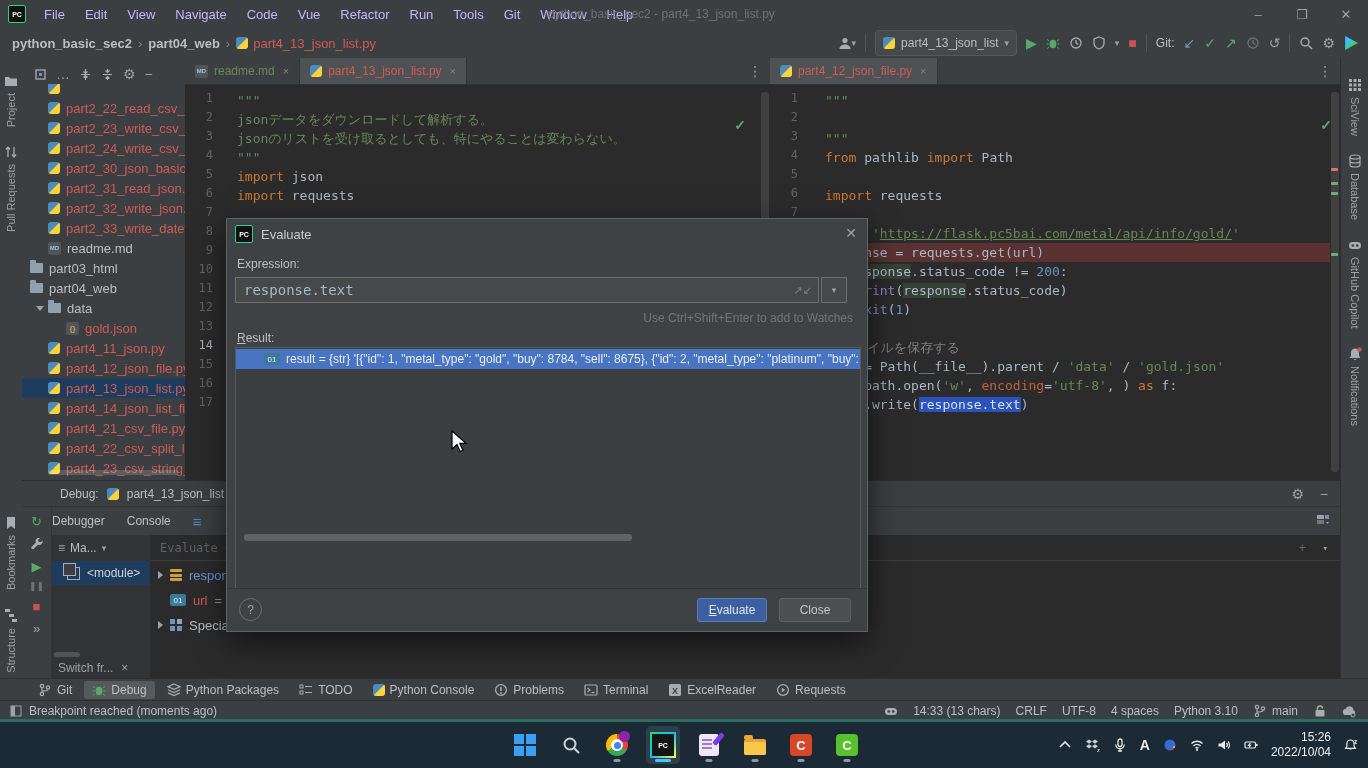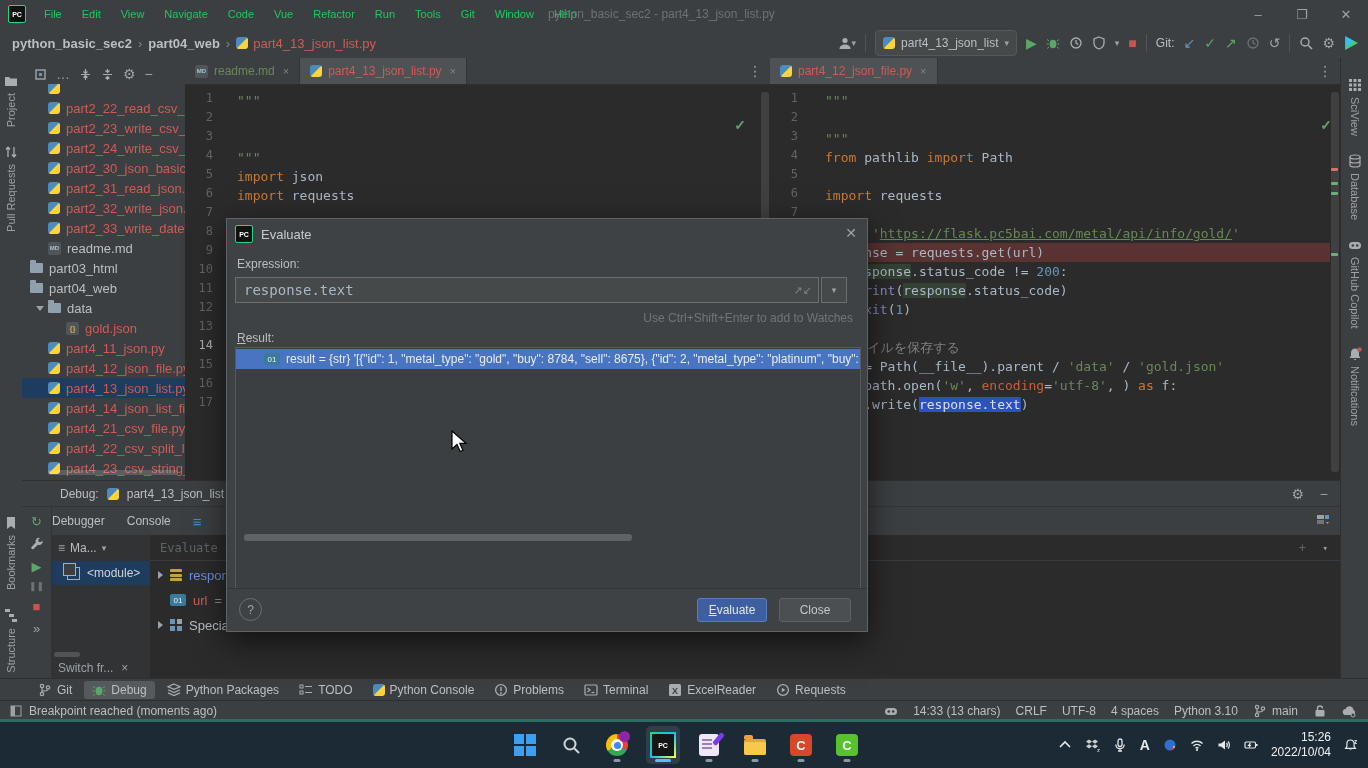--- a/index.html
+++ b/index.html
@@ -3,21 +3,21 @@
 <meta charset="utf-8">
 <style>
   html,body{margin:0;padding:0;background:#000;}
   #root{position:relative;width:1368px;height:768px;overflow:hidden;background:#2b2b2b;
         font-family:"Liberation Sans",sans-serif;color:#bbbfc3;font-size:12px;
         -webkit-font-smoothing:antialiased;}
   .abs{position:absolute;}
   
   .titlebar{left:0;top:0;width:1368px;height:28px;background:#3c3f41;display:flex;align-items:center;}
   .menus{display:flex;gap:4px;margin-left:10px;}
-  .menu-item{padding:3px 8px;color:#22c55e;font-size:11px;}
+  .menu-item{padding:3px 8px;color:#c4b5fd;font-size:13px;}
   .win-title{position:absolute;left:548px;top:7px;color:#6e7275;font-size:12px;}
   .win-controls{position:absolute;right:0;top:0;display:flex;}
   .win-btn{width:44px;height:28px;display:flex;align-items:center;justify-content:center;color:#9da2a6;font-size:13px;}
   .navbar{left:0;top:28px;width:1368px;height:30px;background:#3c3f41;border-bottom:1px solid #2d2f31;display:flex;align-items:center;}
   .crumbs{display:flex;align-items:center;gap:6px;margin-left:12px;font-size:13px;}
   .crumb{color:#bbbfc3;font-weight:bold;}
   .crumb-sep{color:#7f8486;}
   .crumb-last{color:#cf5b56;display:flex;align-items:center;gap:5px;}
   .nav-right{position:absolute;right:10px;top:28px;height:30px;display:flex;align-items:center;gap:9px;}
   .chip{display:flex;align-items:center;gap:6px;background:#45494a;border:1px solid #555859;border-radius:4px;padding:2px 7px;height:20px;font-size:12px;color:#bbbfc3;}
@@ -431,21 +431,23 @@
           <span class="ic ic-python"></span>
           <span class="tab-label red">part4_13_json_list.py</span>
           <span class="x">×</span>
         </div>
         <span class="glyph" style="position: absolute; right: 8px; top: 6px; left: auto;">⋮</span>
       </div>
       <div style="position: absolute; inset: 27px 0px 0px; overflow: hidden;">
         <div class="gutter-num" style="top: 6px; left: 2px;">1</div>
         <div class="code-line" style="top: 6px; left: 52px;"><span class="t-doc">"""</span></div>
         <div class="gutter-num" style="top: 25px; left: 2px;">2</div>
+        <div class="code-line" style="top: 25px; left: 52px;"><span class="t-doc">jsonデータをダウンロードして解析する。</span></div>
         <div class="gutter-num" style="top: 44px; left: 2px;">3</div>
+        <div class="code-line" style="top: 44px; left: 52px;"><span class="t-doc">jsonのリストを受け取るとしても、特にやることは変わらない。</span></div>
         <div class="gutter-num" style="top: 63px; left: 2px;">4</div>
         <div class="code-line" style="top: 63px; left: 52px;"><span class="t-doc">"""</span></div>
         <div class="gutter-num" style="top: 82px; left: 2px;">5</div>
         <div class="code-line" style="top: 82px; left: 52px;"><span class="t-kw">import</span><span class="t-pl"> json</span></div>
         <div class="gutter-num" style="top: 101px; left: 2px;">6</div>
         <div class="code-line" style="top: 101px; left: 52px;"><span class="t-kw">import</span><span class="t-pl"> requests</span></div>
         <div class="gutter-num" style="top: 120px; left: 2px;">7</div>
         <div class="code-line" style="top: 120px; left: 52px;"></div>
         <div class="gutter-num" style="top: 139px; left: 2px;">8</div>
         <div class="code-line" style="top: 139px; left: 52px;"></div>

